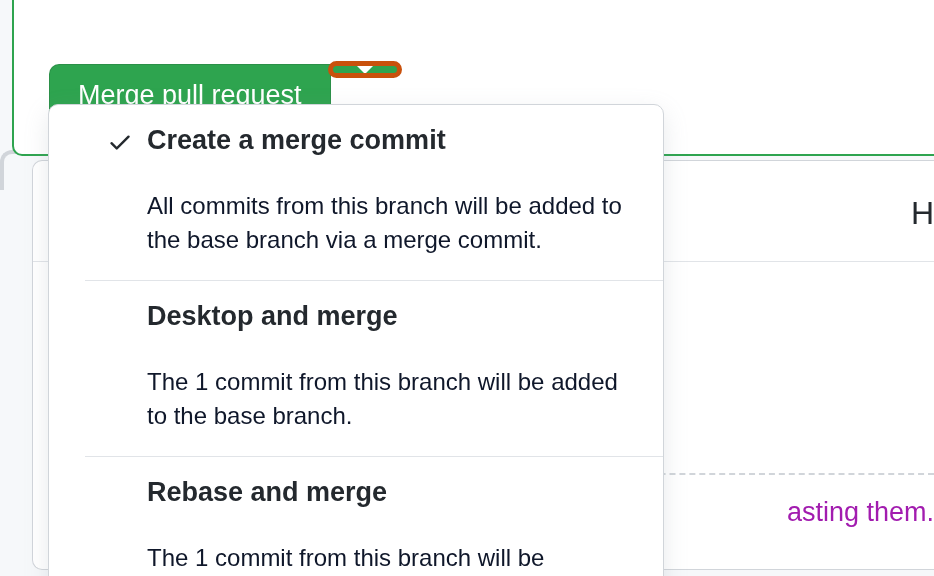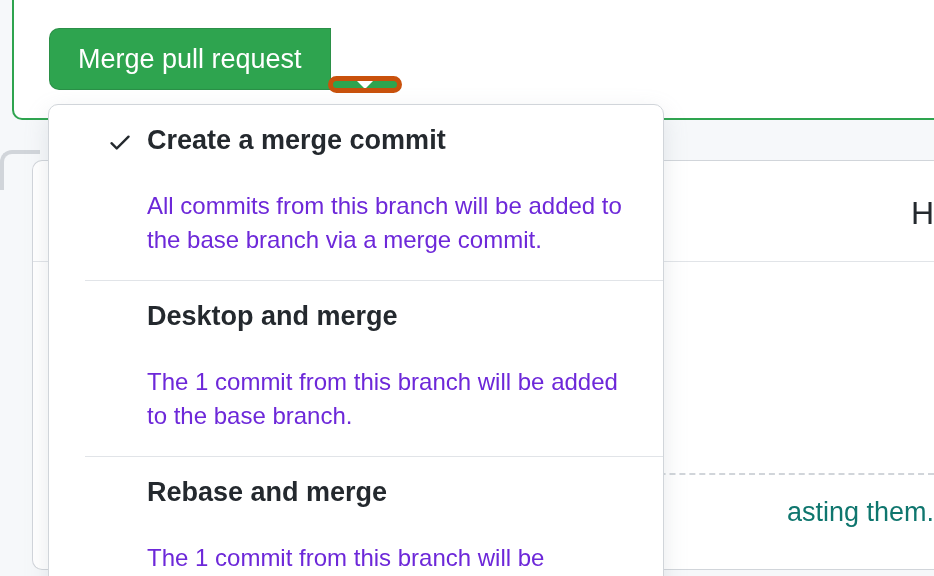--- a/index.html
+++ b/index.html
@@ -27,21 +27,22 @@
       border-radius: 0 0 0 10px;
       padding: 28px 30px 28px 35px;
     }
     .merge-row {
       display: flex;
       align-items: center;
       gap: 18px;
     }
     .btn-group {
       display: flex;
-      align-items: flex-end;
+      align-items: flex-start;
+      margin-top: 36px;
     }
     .btn-merge {
       background: #2ea44f;
       color: #ffffff;
       font-size: 27px;
       font-weight: 500;
       padding: 14px 28px;
       border: 1px solid rgba(27,31,35,0.15);
       border-radius: 10px 0 0 10px;
       cursor: pointer;
@@ -114,21 +115,21 @@
       height: 26px;
     }
     .dropdown-title {
       font-size: 27px;
       font-weight: 600;
       color: #24292e;
       margin-bottom: 6px;
     }
     .dropdown-desc {
       font-size: 24px;
-      color: #6d28d9;
+      color: #0f172a;
       line-height: 1.4;
       margin-top: 33px;
     }
     .bg-panel {
       position: absolute;
       top: 160px;
       left: 32px;
       right: 0;
       background: #ffffff;
       border: 1px solid #d1d5da;
@@ -157,21 +158,21 @@
       top: 312px;
       left: 30px;
       right: 0;
       border-top: 2px dashed #d1d5da;
     }
     .bg-panel-text {
       position: absolute;
       top: 336px;
       right: 0;
       font-size: 27px;
-      color: #0f766e;
+      color: #a21caf;
     }
     .timeline-marker {
       position: absolute;
       top: 150px;
       left: 0;
       width: 40px;
       height: 40px;
       border: 4px solid #d1d5da;
       border-right: none;
       border-bottom: none;

